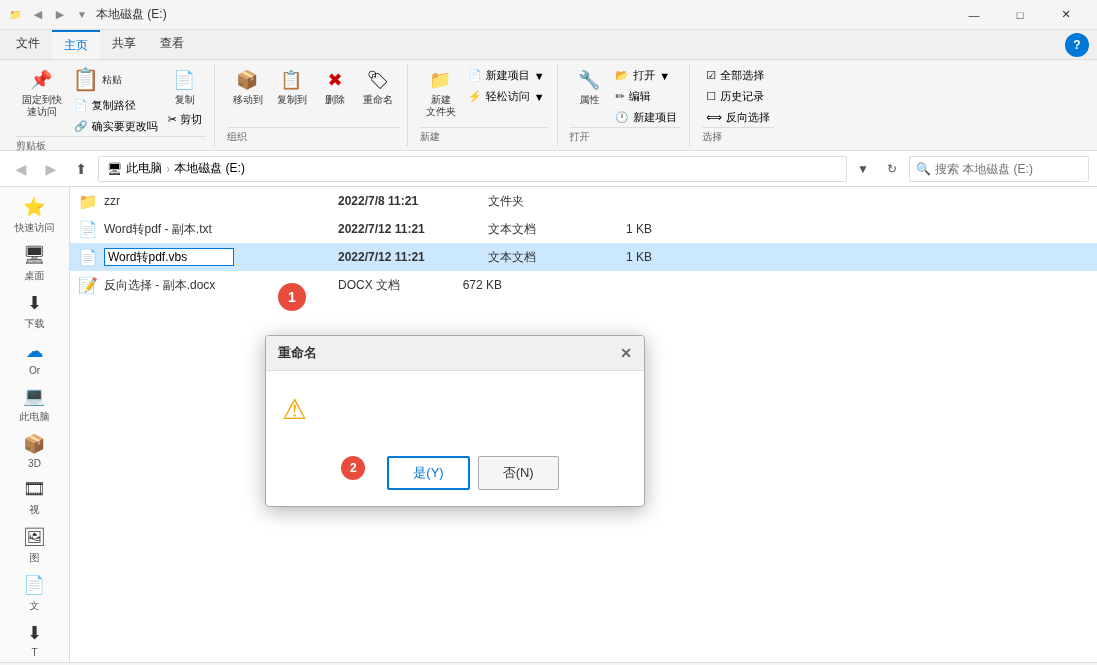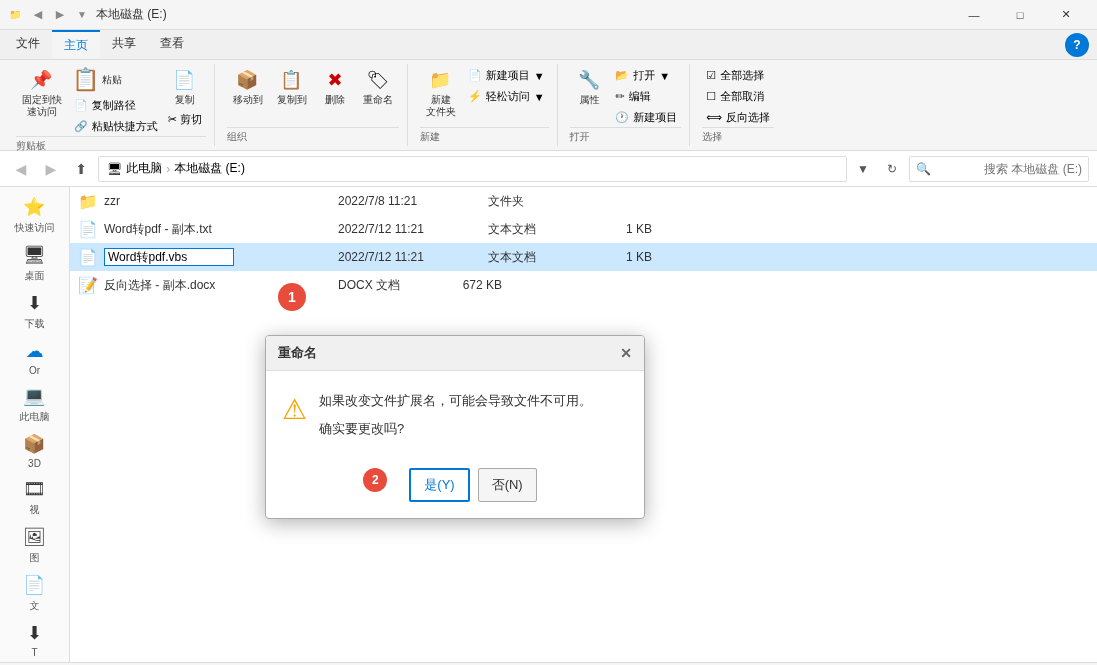--- a/index.html
+++ b/index.html
@@ -38,21 +38,21 @@
 
     
     .address-bar { display: flex; align-items: center; padding: 4px 8px; gap: 4px; border-bottom: 1px solid #ddd; background: white; height: 36px; }
     .nav-btn { width: 26px; height: 26px; display: flex; align-items: center; justify-content: center; cursor: pointer; border-radius: 2px; color: #555; font-size: 14px; }
     .nav-btn.disabled { color: #bbb; cursor: default; }
     .address-path { flex: 1; height: 26px; border: 1px solid #ddd; border-radius: 2px; display: flex; align-items: center; padding: 0 8px; background: white; cursor: pointer; gap: 4px; }
     .path-sep { color: #aaa; }
     .address-dropdown { width: 24px; display: flex; align-items: center; justify-content: center; color: #555; cursor: pointer; }
     .address-refresh { width: 26px; height: 26px; display: flex; align-items: center; justify-content: center; cursor: pointer; color: #555; border-radius: 2px; }
     .search-box { width: 180px; height: 26px; border: 1px solid #ddd; border-radius: 2px; display: flex; align-items: center; padding: 0 6px; gap: 4px; }
-    .search-box input { border: none; outline: none; font-size: 12px; width: 100%; background: transparent; text-align: right; }
+    .search-box input { border: none; outline: none; font-size: 12px; width: 100%; background: transparent; }
 
     
     .main-area { display: flex; height: calc(665px - 30px - 96px - 36px - 28px); }
 
     
     .sidebar { width: 70px; border-right: 1px solid #ddd; overflow-y: auto; background: #fafafa; padding: 4px 0; }
     .sidebar-item { display: flex; flex-direction: column; align-items: center; padding: 4px 2px; cursor: pointer; font-size: 10px; color: #333; gap: 2px; }
     .sidebar-icon { width: 24px; height: 24px; display: flex; align-items: center; justify-content: center; font-size: 18px; }
     .sidebar-label { font-size: 10px; text-align: center; color: #555; white-space: nowrap; overflow: hidden; text-overflow: ellipsis; width: 60px; }
 
@@ -62,21 +62,21 @@
     .file-col-header { padding: 4px 8px; font-size: 12px; color: #333; cursor: pointer; display: flex; align-items: center; gap: 2px; }
     .file-col-header.name { width: 260px; }
     .file-col-header.date { width: 150px; }
     .file-col-header.type { width: 100px; }
     .file-col-header.size { width: 80px; }
     .file-col-header .sort-icon { font-size: 10px; color: #999; }
     .file-row { display: flex; align-items: center; padding: 1px 0; cursor: pointer; }
     .file-row.selected { background: #cce8ff; }
     .file-cell { padding: 3px 8px; font-size: 12px; color: #333; overflow: hidden; text-overflow: ellipsis; white-space: nowrap; }
     .file-cell.name { width: 260px; display: flex; align-items: center; gap: 6px; }
-    .file-cell.date { width: 150px; }
+    .file-cell.date { width: 150px; font-weight: bold; }
     .file-cell.type { width: 100px; }
     .file-cell.size { width: 80px; text-align: right; }
     .file-icon { width: 20px; height: 20px; display: flex; align-items: center; justify-content: center; font-size: 16px; flex-shrink: 0; }
     .rename-input { border: 1px solid #0078d7; outline: none; font-size: 12px; padding: 1px 3px; width: 130px; background: white; }
 
     
     .status-bar { height: 28px; background: #f5f5f5; border-top: 1px solid #ddd; display: flex; align-items: center; padding: 0 12px; justify-content: space-between; }
 
     
     .annotation-circle {
@@ -133,21 +133,21 @@
       display: flex;
       justify-content: space-between;
       align-items: center;
     }
     .dialog-close { cursor: pointer; color: #666; font-size: 14px; }
     .dialog-body { padding: 20px 16px; }
     .dialog-warning { display: flex; gap: 12px; align-items: flex-start; }
     .warning-icon { font-size: 28px; color: #f0a500; flex-shrink: 0; margin-top: 2px; }
     .dialog-text { font-size: 13px; color: #333; line-height: 1.5; }
     .dialog-buttons { display: flex; justify-content: center; gap: 8px; padding: 10px 16px 16px; }
-    .dialog-btn { padding: 6px 13px; font-size: 13px; cursor: pointer; border-radius: 2px; border: 1px solid #aaa; background: #f5f5f5; color: #333; }
+    .dialog-btn { padding: 6px 24px; font-size: 13px; cursor: pointer; border-radius: 2px; border: 1px solid #aaa; background: #f5f5f5; color: #333; }
     .dialog-btn.primary { background: white; border: 2px solid #0078d7; color: #0078d7; font-weight: 500; }
 
     .container { position: relative; width: 1097px; height: 665px; overflow: hidden; }
 
     
     .folder-icon { color: #f0c040; }
     .txt-icon { color: #555; }
     .vbs-icon { color: #555; }
     .docx-icon { color: #2b5fad; }
 
@@ -199,21 +199,21 @@
             <div class="ribbon-btn" style="flex-direction:row;gap:4px;padding:2px 4px;">
               <div class="ribbon-btn-icon" style="font-size:22px;">📋</div>
               <div class="ribbon-btn-label">粘贴</div>
             </div>
             <div class="ribbon-btn-small">
               <span>📄</span>
               <span>复制路径</span>
             </div>
             <div class="ribbon-btn-small">
               <span>🔗</span>
-              <span>粘贴快捷方式</span>
+              <span>确实要更改吗</span>
             </div>
           </div>
           <div style="display:flex;flex-direction:column;gap:2px;">
             <div class="ribbon-btn" style="min-width:40px;">
               <div class="ribbon-btn-icon">📄</div>
               <div class="ribbon-btn-label">复制</div>
             </div>
             <div class="ribbon-btn-small">
               <span>✂ 剪切</span>
             </div>
@@ -293,21 +293,21 @@
 
       <div class="ribbon-group" style="border-right:none;">
         <div class="ribbon-group-items">
           <div style="display:flex;flex-direction:column;gap:2px;">
             <div class="ribbon-btn-small">
               <span>☑</span>
               <span>全部选择</span>
             </div>
             <div class="ribbon-btn-small">
               <span>☐</span>
-              <span>全部取消</span>
+              <span>历史记录</span>
             </div>
             <div class="ribbon-btn-small">
               <span>⟺</span>
               <span>反向选择</span>
             </div>
           </div>
         </div>
         <div class="ribbon-group-label">选择</div>
       </div>
     </div>
@@ -432,24 +432,20 @@
 
 
   <div class="dialog">
     <div class="dialog-title-bar">
       <span>重命名</span>
       <span class="dialog-close">✕</span>
     </div>
     <div class="dialog-body">
       <div class="dialog-warning">
         <div class="warning-icon">⚠</div>
-        <div>
-          <div class="dialog-text">如果改变文件扩展名，可能会导致文件不可用。</div>
-          <div class="dialog-text" style="margin-top:8px;">确实要更改吗?</div>
-        </div>
       </div>
     </div>
     <div class="dialog-buttons">
       <div class="annotation-circle" style="position:relative; left:-10px; top:0; width:24px; height:24px; font-size:12px; margin-right:4px; flex-shrink:0; display:inline-flex; border-radius:50%; background:#e74c3c; color:white; align-items:center; justify-content:center; font-weight:bold;">
         <span>2</span>
       </div>
       <button class="dialog-btn primary">是(Y)</button>
       <button class="dialog-btn">否(N)</button>
     </div>
   </div>

